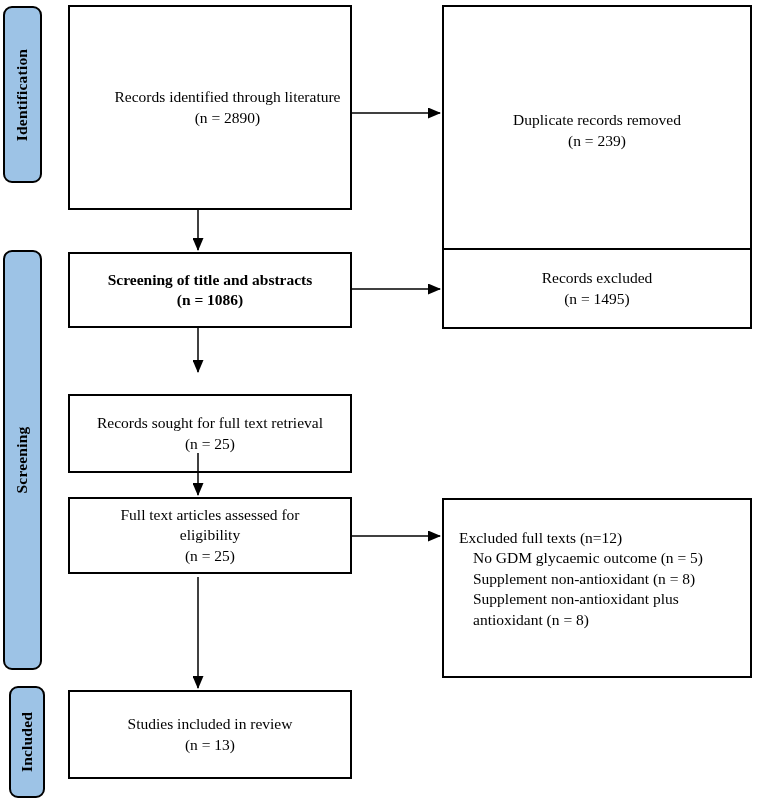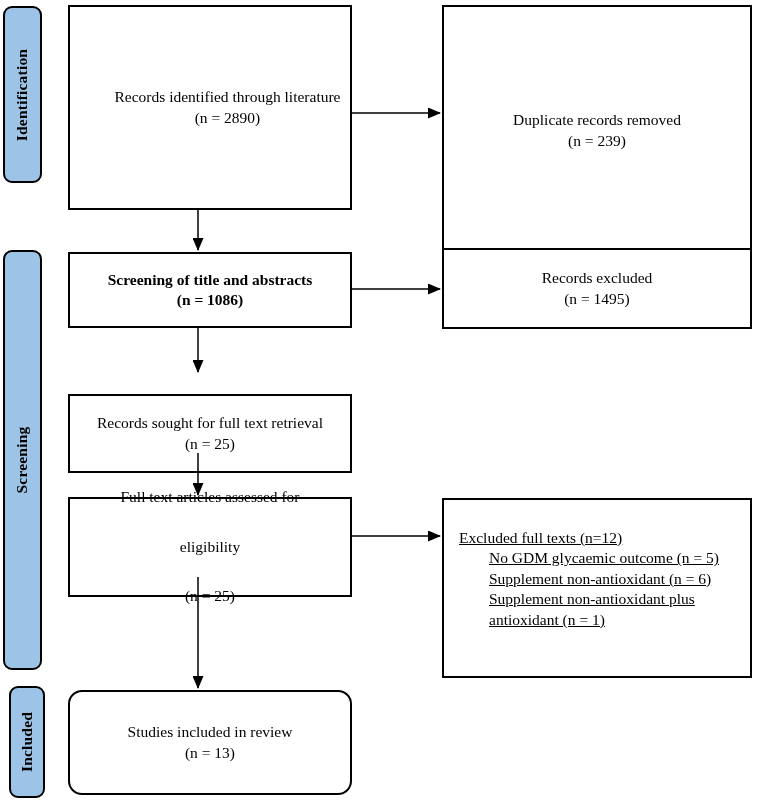--- a/index.html
+++ b/index.html
@@ -47,24 +47,23 @@
     display: flex;
     flex-direction: column;
     align-items: center;
     justify-content: center;
     text-align: center;
     padding: 0 8px;
   }
   .box.left-align {
     text-align: left;
     padding: 28px 8px 0 15px;
-    text-decoration: underline;
   }
   .excluded-items {
-    margin-left: 30px;
+    margin-left: 14px;
   }
   .excluded-items .reason {
     width: 256px;
   }
   
   .arrows {
     position: absolute;
     left: 0;
     top: 0;
     width: 762px;
@@ -107,36 +106,36 @@
   <div class="box center" style="left:442px; top:248px; width:310px; height:81px;">
     <div>Records excluded</div>
     <div>(n = 1495)</div>
   </div>
 
   <div class="box center" style="left:68px; top:362px; width:284px; height:79px;margin-top:32px;">
     <div>Records sought for full text retrieval</div>
     <div>(n = 25)</div>
   </div>
 
-  <div class="box center" style="left:68px; top:497px; width:284px; height:100px;gap:29px;">
+  <div class="box center" style="left:68px; top:497px; width:284px; height:77px;">
     <div>Full text articles assessed for</div>
     <div>eligibility</div>
     <div>(n = 25)</div>
   </div>
 
   <div class="box left-align" style="left:442px; top:498px; width:310px; height:180px;">
     <div>Excluded full texts (n=12)</div>
     <div class="excluded-items">
       <div class="reason">No GDM glycaemic outcome (n = 5)</div>
-      <div class="reason">Supplement non-antioxidant (n = 6)</div>
-      <div class="reason">Supplement non-antioxidant plus antioxidant (n = 1)</div>
+      <div class="reason">Supplement non-antioxidant (n = 8)</div>
+      <div class="reason">Supplement non-antioxidant plus antioxidant (n = 8)</div>
     </div>
   </div>
 
-  <div class="box center" style="left:68px; top:690px; width:284px; height:105px;border-radius:14px;">
+  <div class="box center" style="left:68px; top:690px; width:284px; height:89px;">
     <div>Studies included in review</div>
     <div>(n = 13)</div>
   </div>
 
   <svg class="arrows" viewBox="0 0 762 803">
     <defs>
       <marker id="ah" markerUnits="userSpaceOnUse" markerWidth="13" markerHeight="11" refX="12" refY="5.5" orient="auto">
         <path d="M0,0 L13,5.5 L0,11 z" fill="#000000"></path>
       </marker>
     </defs>

